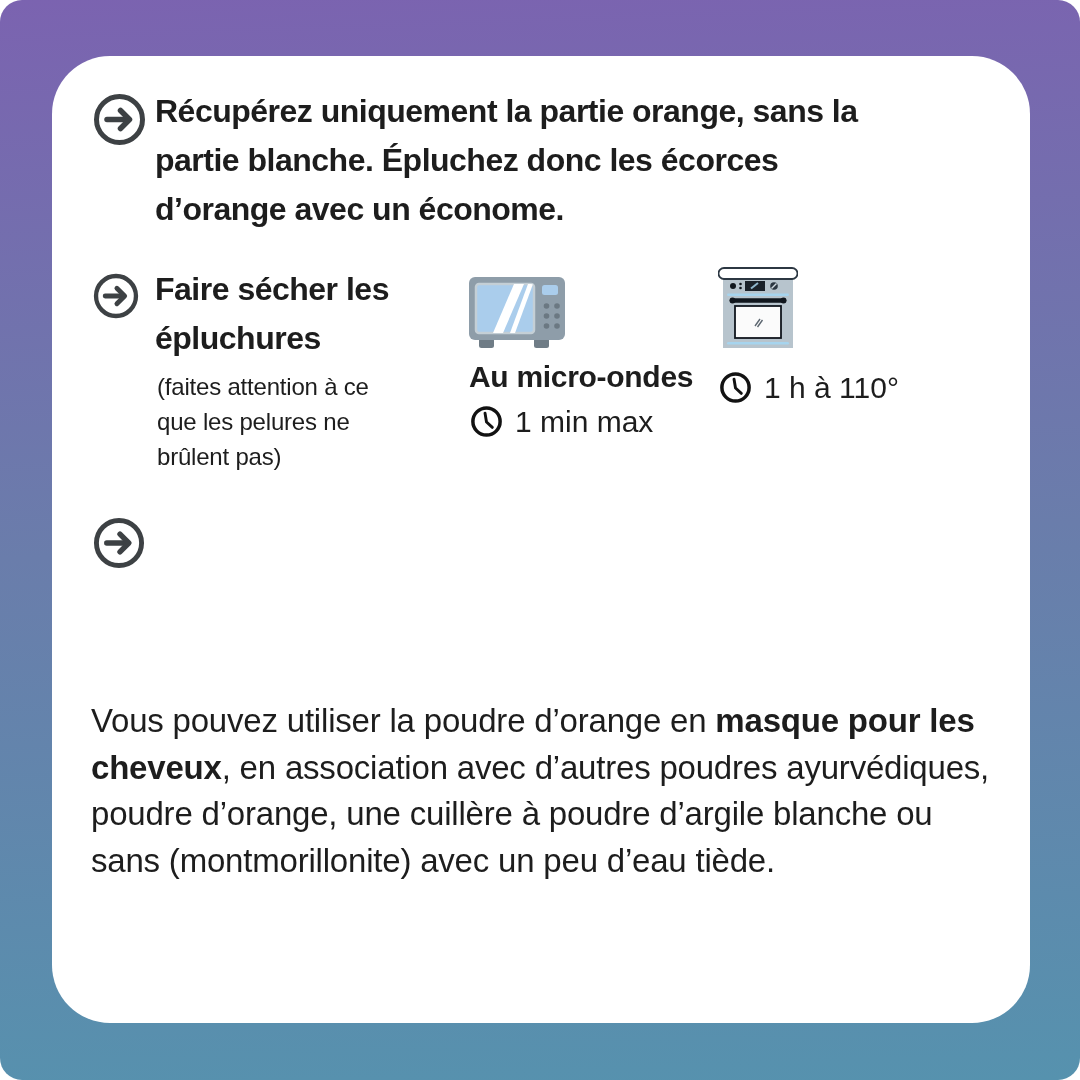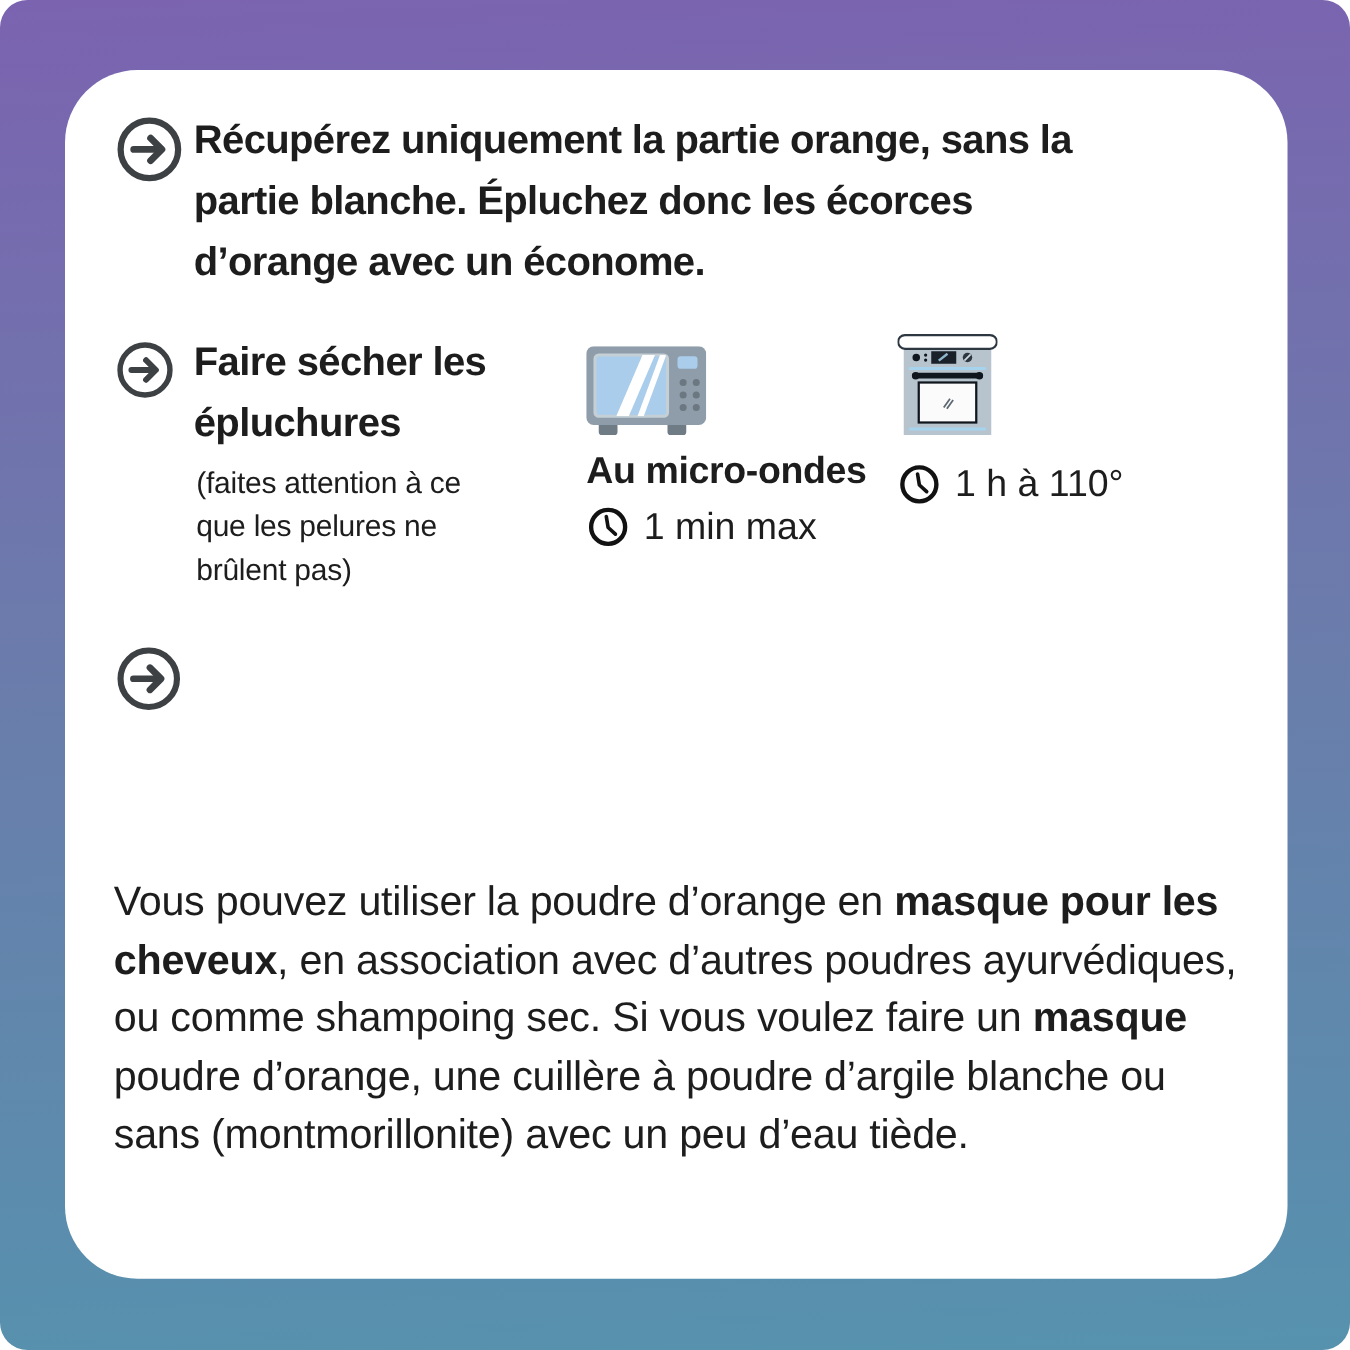--- a/index.html
+++ b/index.html
@@ -126,19 +126,18 @@
 
     <svg class="abs arrow-ic" style="left:41px;top:461px" width="52" height="52" viewBox="0 0 53 53">
       <circle class="arrow-stroke" cx="26.5" cy="26.5" r="23" stroke-width="5"></circle>
       <line class="arrow-stroke" x1="14" y1="26.5" x2="35" y2="26.5" stroke-width="5.5" stroke-linecap="round"></line>
       <path class="arrow-stroke" d="M27.5 17.5 L36.5 26.5 L27.5 35.5" stroke-width="5.5" stroke-linecap="round" stroke-linejoin="round"></path>
     </svg>
 
     <div class="abs paragraph" style="left:39px;top:642px;width:905px">
         <div class="pline"><span>Vous pouvez utiliser la poudre d’orange en </span><span class="b">masque pour les</span></div>
         <div class="pline"><span class="b">cheveux</span><span>, en association avec d’autres poudres ayurvédiques,</span></div>
-        <div class="pline"><span>ou comme shampoing sec. Si vous voulez faire un </span><span class="b">masque</span></div>
         <div class="pline"><span>poudre d’orange, une cuillère à poudre d’argile blanche ou</span></div>
         <div class="pline"><span>sans (montmorillonite) avec un peu d’eau tiède.</span></div>
       </div>
 
   </div>
 </div>
 
 </body></html>

